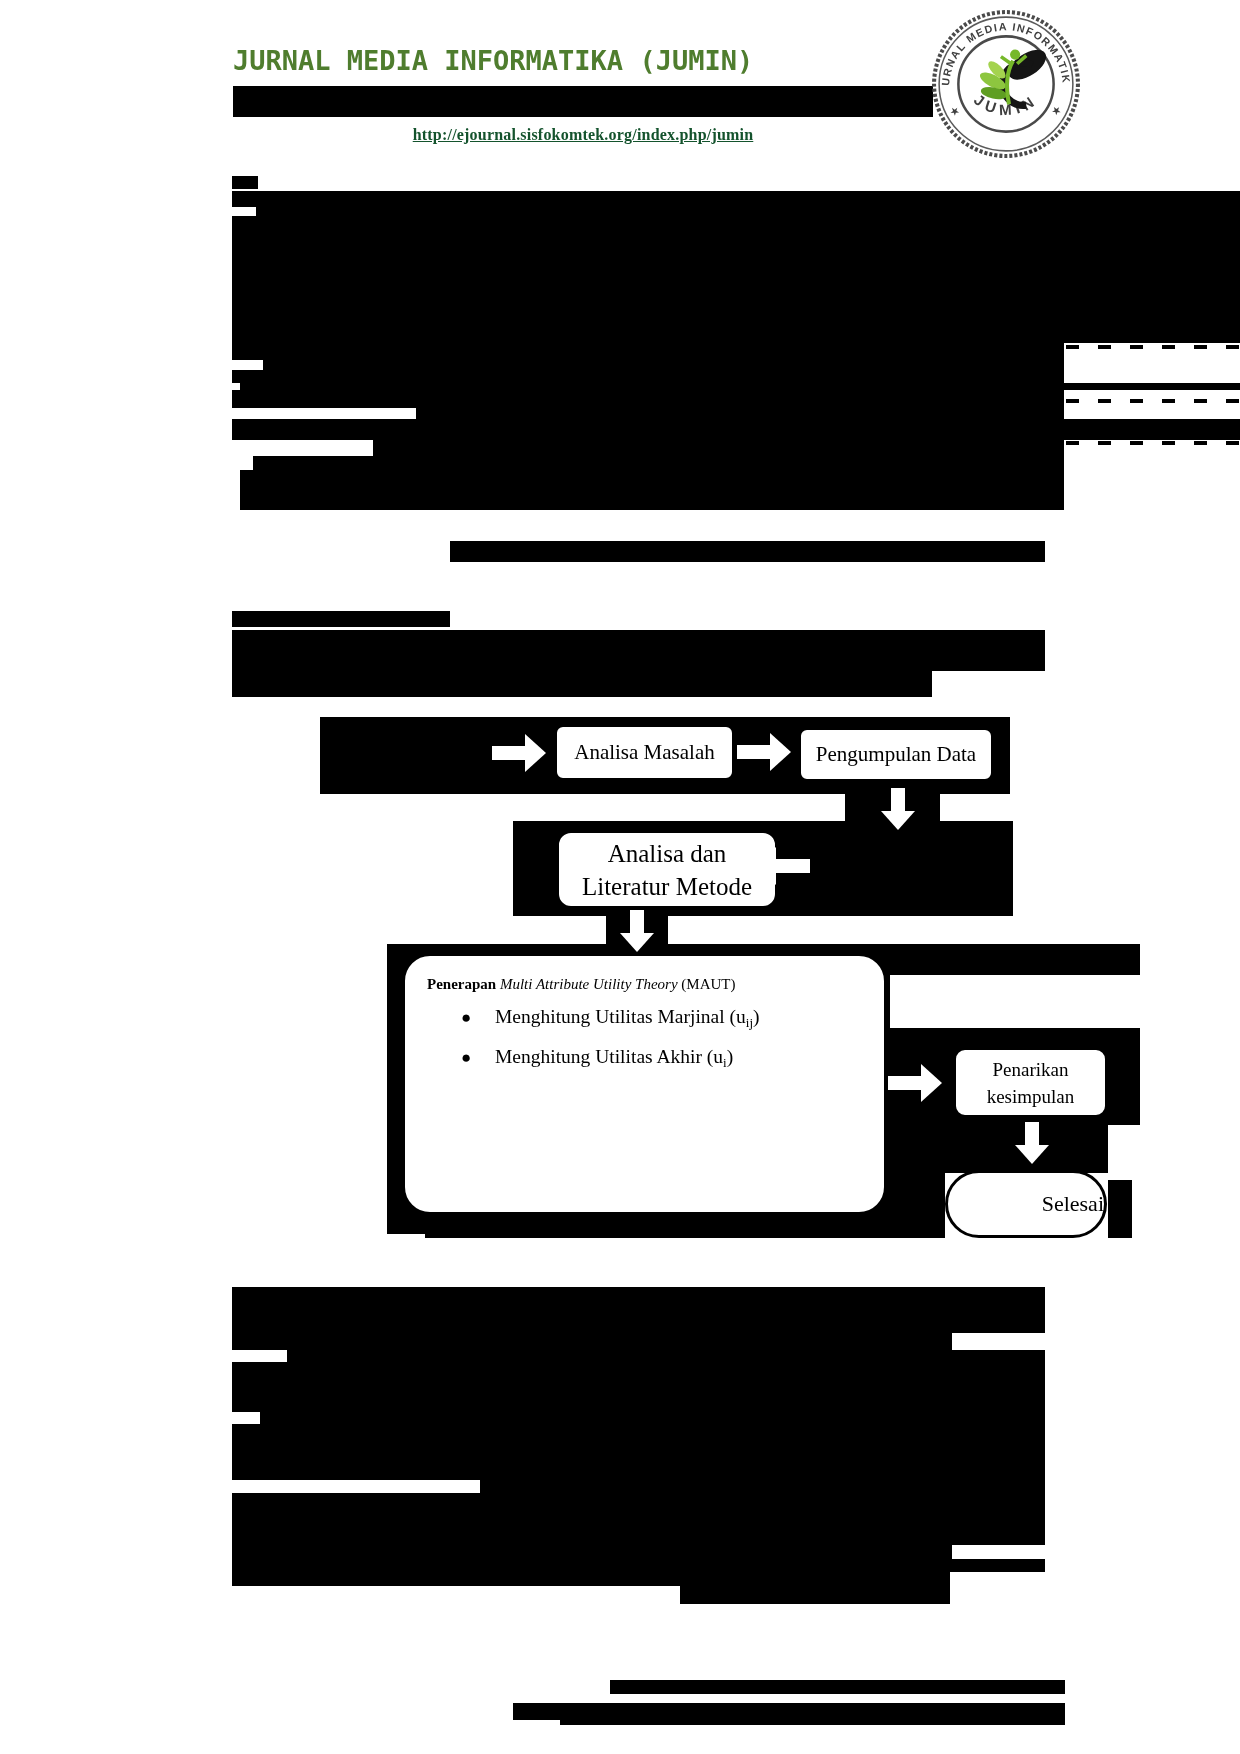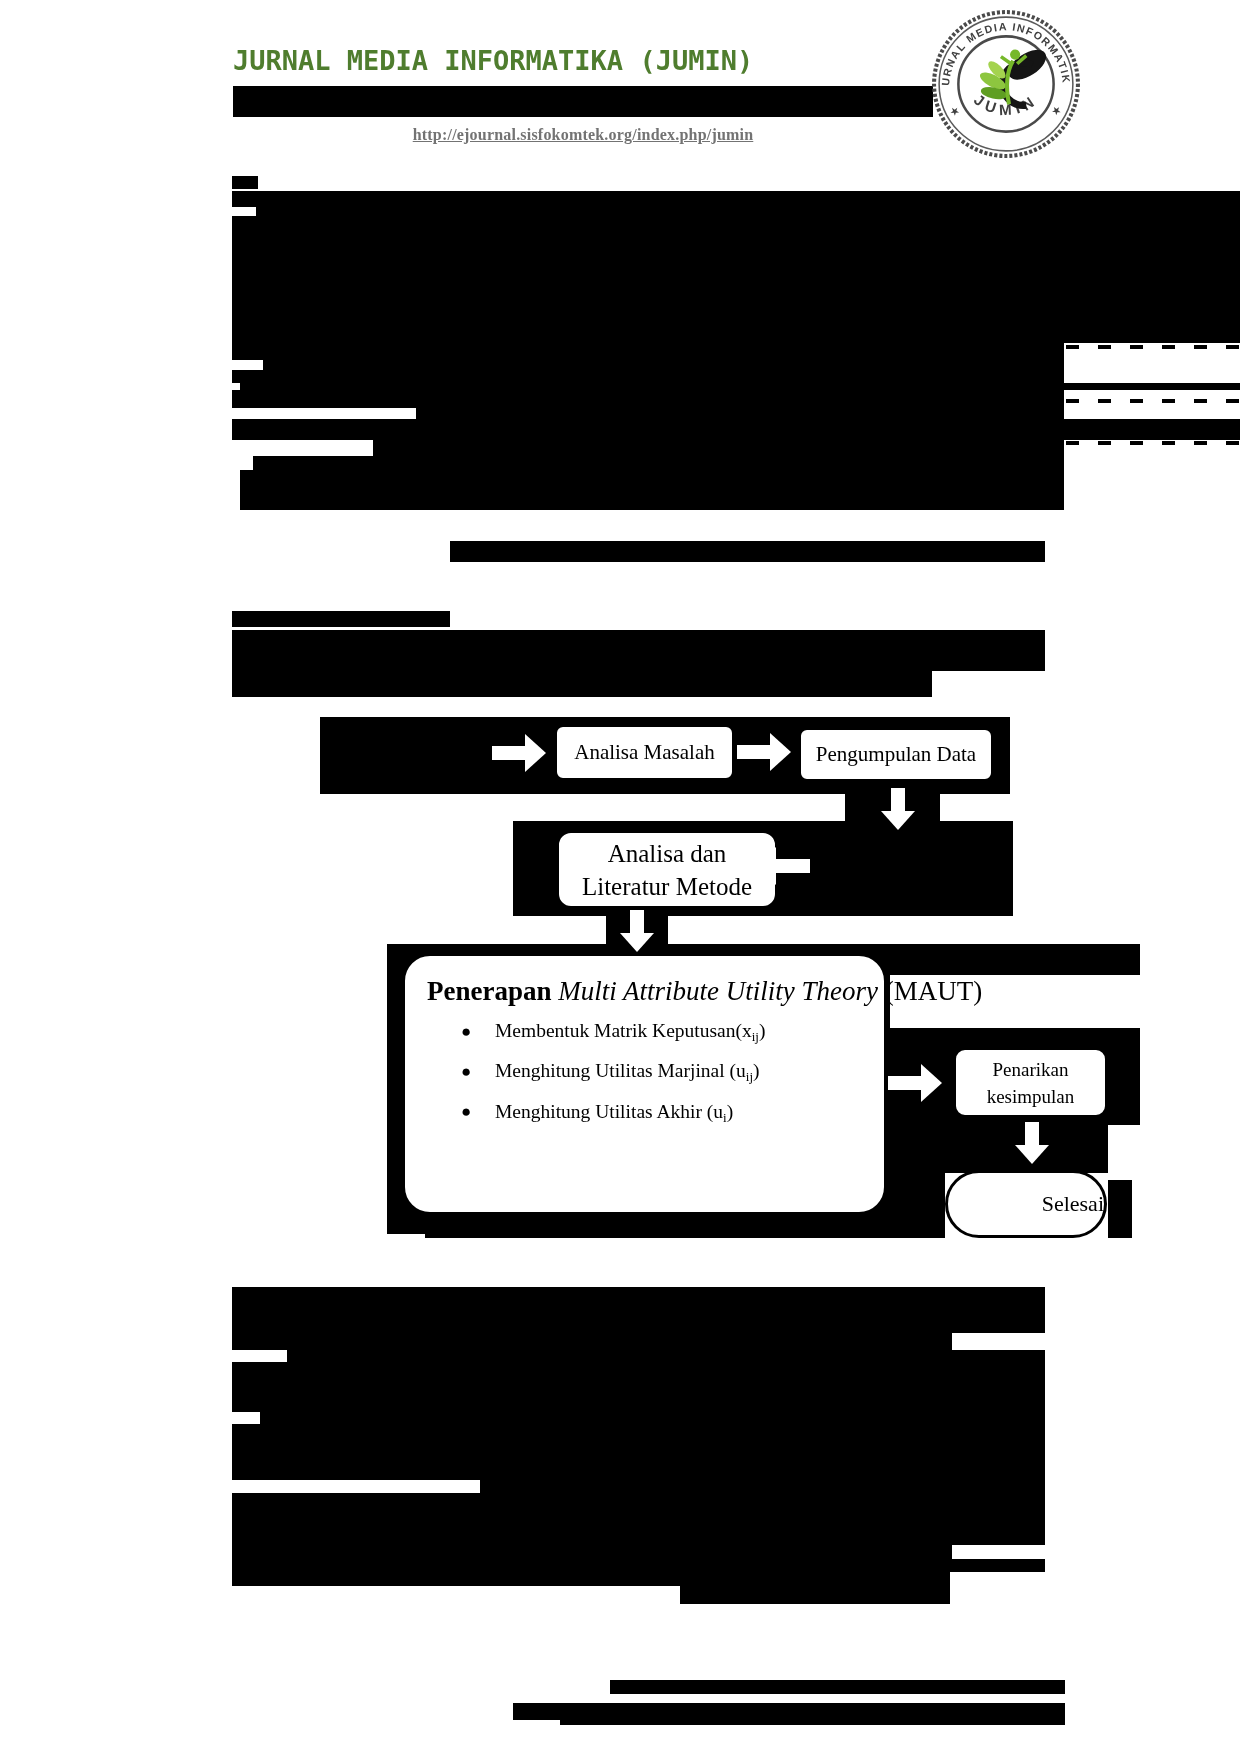--- a/index.html
+++ b/index.html
@@ -31,21 +31,21 @@
   .ar-right .head{left:33px;top:0;width:0;height:0;border-top:19px solid transparent;
     border-bottom:19px solid transparent;border-left:21px solid #fff;}
   .ar-left .body{left:21px;top:12px;width:34px;height:14px;}
   .ar-left .head{left:0;top:0;width:0;height:0;border-top:19px solid transparent;
     border-bottom:19px solid transparent;border-right:21px solid #fff;}
   .ar-down .body{left:10px;top:0;width:14px;height:24px;}
   .ar-down .head{left:0;top:23px;width:0;height:0;border-left:17px solid transparent;
     border-right:17px solid transparent;border-top:19px solid #fff;}
   
   #maut-box{ text-align:left; }
-  #maut-title{margin:20px 0 0 22px;font-size:27px;white-space:nowrap;}
+  #maut-title{margin:20px 0 0 22px;font-size:15px;white-space:nowrap;}
   #maut-title .b{font-weight:bold;}
   #maut-title .i{font-style:italic;}
   .mb{position:relative;margin-left:56px;margin-top:7px;font-size:19.5px;line-height:21px;white-space:nowrap;}
   .mb .dot{display:inline-block;width:34px;font-size:17px;}
   .mb sub{font-size:13px;}
   .mb sup{font-size:13px;}
 </style>
 </head>
 <body>
 
@@ -97,21 +97,21 @@
       <div class="blk" style="left: 610px; top: 1680px; width: 455px; height: 14px;"></div>
       <div class="blk" style="left: 513px; top: 1703px; width: 552px; height: 17px;"></div>
       <div class="blk" style="left: 560px; top: 1720px; width: 505px; height: 5px;"></div>
       <div class="wht" style="left: 232px; top: 207px; width: 24px; height: 9px;"></div>
       <div class="dash" style="left: 1066px; top: 345px; width: 174px;"></div>
       <div class="dash" style="left: 1066px; top: 399px; width: 174px;"></div>
       <div class="dash" style="left: 1066px; top: 441px; width: 174px;"></div>
     </div>
 
   <div id="journal-title" style="color: rgb(79, 125, 46);">JURNAL MEDIA INFORMATIKA (JUMIN)</div>
-  <a id="journal-url" href="#" style="color: #737373;">http://ejournal.sisfokomtek.org/index.php/jumin</a>
+  <a id="journal-url" href="#" style="color: #14532d;">http://ejournal.sisfokomtek.org/index.php/jumin</a>
 
   <svg id="logo" viewBox="0 0 150 150">
     <defs>
       <path id="arcTop" d="M 19,78 A 56,56 0 1 1 131,78" fill="none"></path>
       <path id="arcBot" d="M 30,72 A 47,47 0 0 0 120,72" fill="none"></path>
     </defs>
     <circle cx="75" cy="75" r="71" fill="#ffffff" stroke="#4a4a4a" stroke-width="4" stroke-dasharray="3 2"></circle>
     <circle cx="75" cy="75" r="66" fill="none" stroke="#5a5a5a" stroke-width="1.5"></circle>
     <circle cx="75" cy="75" r="47" fill="#ffffff" stroke="#4a4a4a" stroke-width="2.5"></circle>
     <text font-family="Liberation Sans, sans-serif" font-size="10.5" font-weight="bold" fill="#3f3f3f" letter-spacing="1.4">
@@ -147,23 +147,20 @@
     <div>Analisa dan</div>
     <div>Literatur Metode</div>
   </div>
 
 
   <div class="node" id="maut-box" style="left:402px;top:953px;width:485px;height:262px;border-radius:28px;">
     <div id="maut-title">
       <span class="b">Penerapan </span><span class="i">Multi Attribute Utility Theory </span><span>(MAUT)</span>
     </div>
     <div class="mb">
-      <span class="dot">●</span><span>Membentuk Matrik Keputusan(x</span><sup></sup><sub>ij</sub><span>)</span>
-    </div>
-    <div class="mb">
       <span class="dot">●</span><span>Menghitung Utilitas Marjinal (u</span><sup></sup><sub>ij</sub><span>)</span>
     </div>
     <div class="mb">
       <span class="dot">●</span><span>Menghitung Utilitas Akhir (u</span><sup></sup><sub>i</sub><span>)</span>
     </div>
   </div>
 
   <div class="node" style="left:953px;top:1047px;width:155px;height:71px;border-radius:12px;font-size:19px;line-height:27px;padding-top:6px;">
     <div>Penarikan</div>
     <div>kesimpulan</div>

